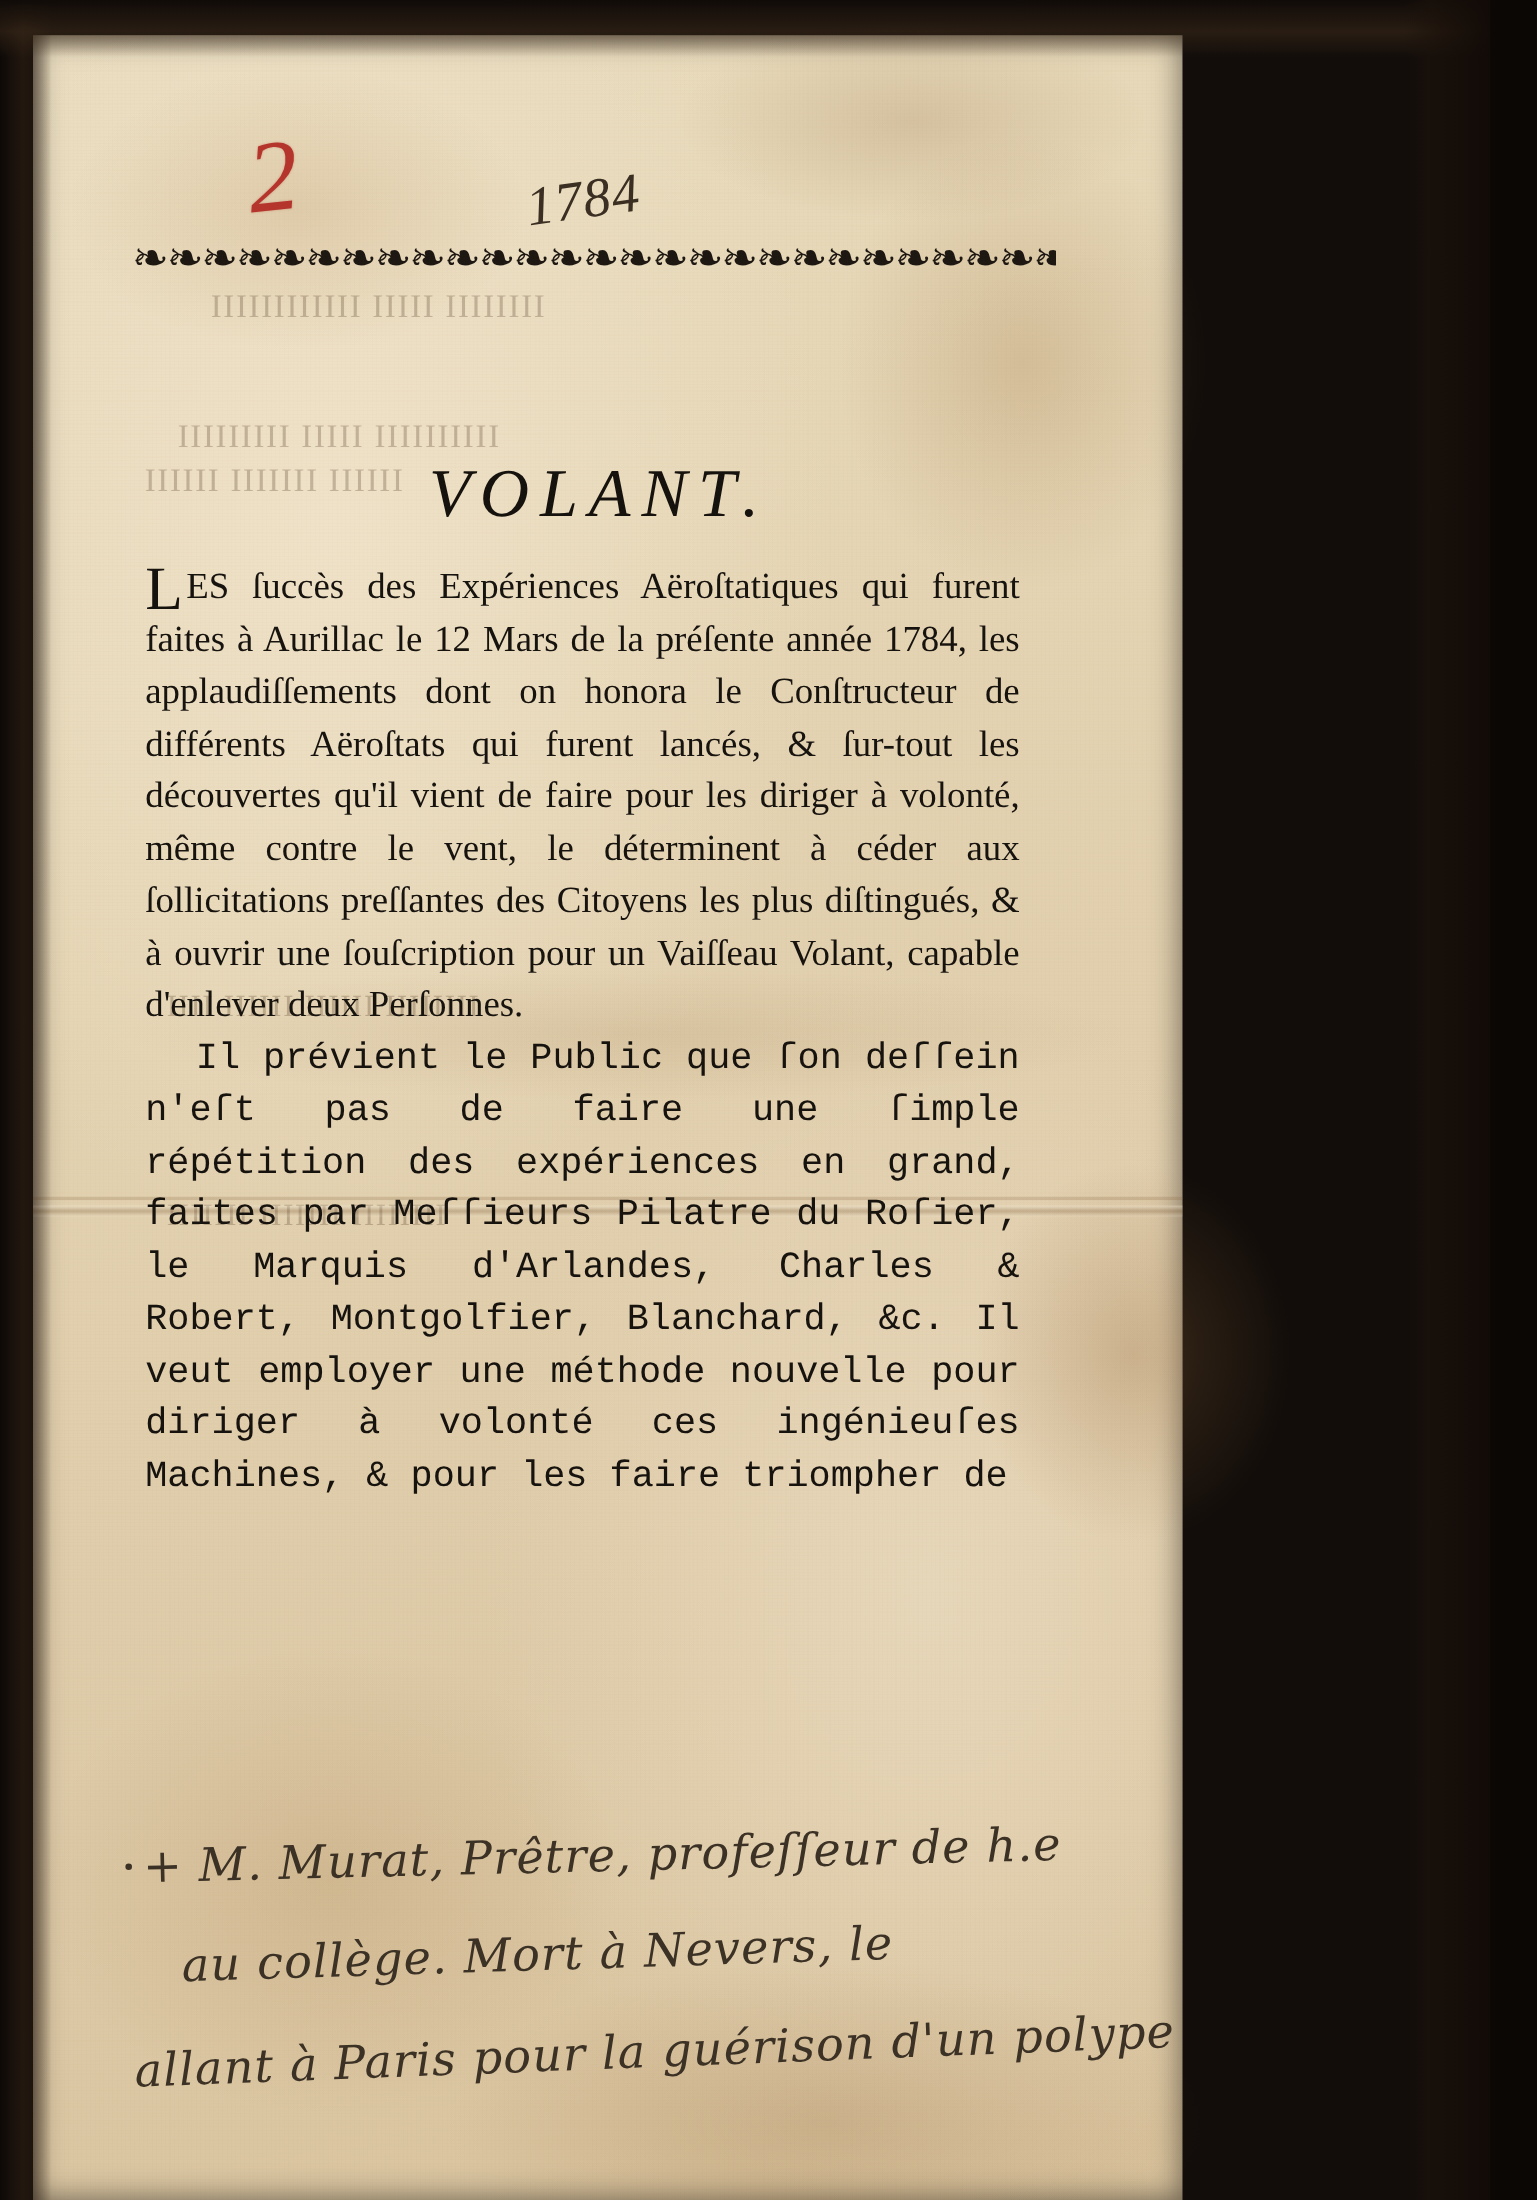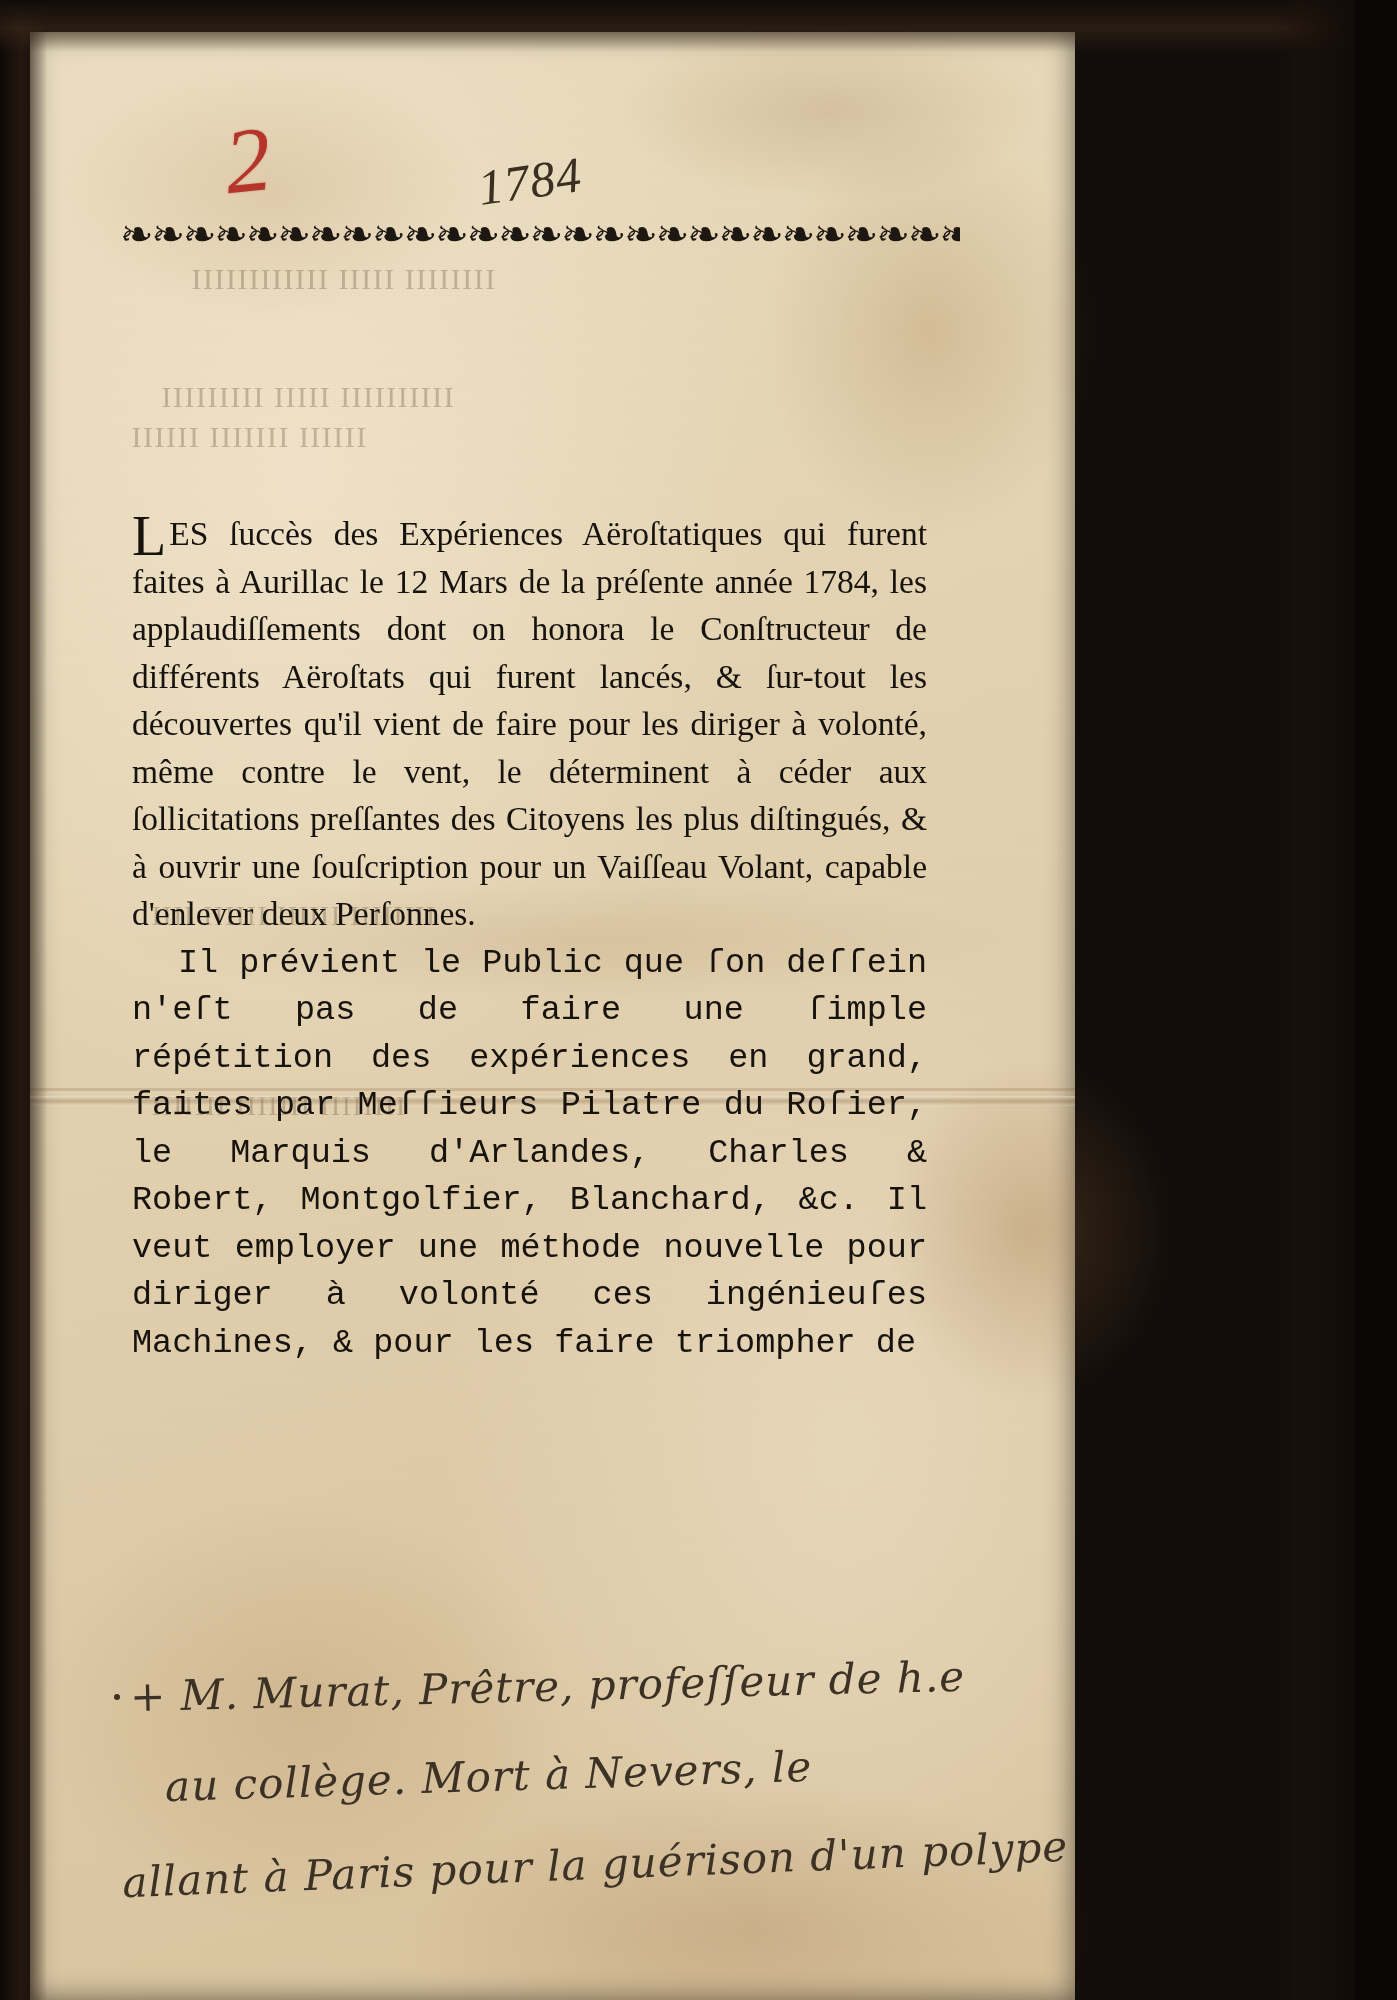--- a/index.html
+++ b/index.html
@@ -279,20 +279,21 @@
   <div class="crease2"></div>
   <div class="crease"></div>
 
   <div class="content">
 
     <div class="marginal-2">2</div>
     <div class="marginal-year">1784</div>
 
     <div class="ornament">❧❧❧❧❧❧❧❧❧❧❧❧❧❧❧❧❧❧❧❧❧❧❧❧❧❧❧❧</div>
 
+    <div class="title-sub">VOLANT.</div>
 
     <div class="body-text">
       <p class="para">
         <span class="dropcap">L</span><span>ES ſuccès des Expériences Aëroſtatiques qui furent faites à Aurillac le 12 Mars de la préſente année 1784, les applaudiſſements dont on honora le Conſtructeur de différents Aëroſtats qui furent lancés, &amp; ſur-tout les découvertes qu'il vient de faire pour les diriger à volonté, même contre le vent, le déterminent à céder aux ſollicitations preſſantes des Citoyens les plus diſtingués, &amp; à ouvrir une ſouſcription pour un Vaiſſeau Volant, capable d'enlever deux Perſonnes.</span>
       </p>
       <p class="para indent">
         <span>Il prévient le Public que ſon deſſein n'eſt pas de faire une ſimple répétition des expériences en grand, faites par Meſſieurs Pilatre du Roſier, le Marquis d'Arlandes, Charles &amp; Robert, Montgolfier, Blanchard, &amp;c. Il veut employer une méthode nouvelle pour diriger à volonté ces ingénieuſes Machines, &amp; pour les faire triompher de</span>
       </p>
     </div>
 

